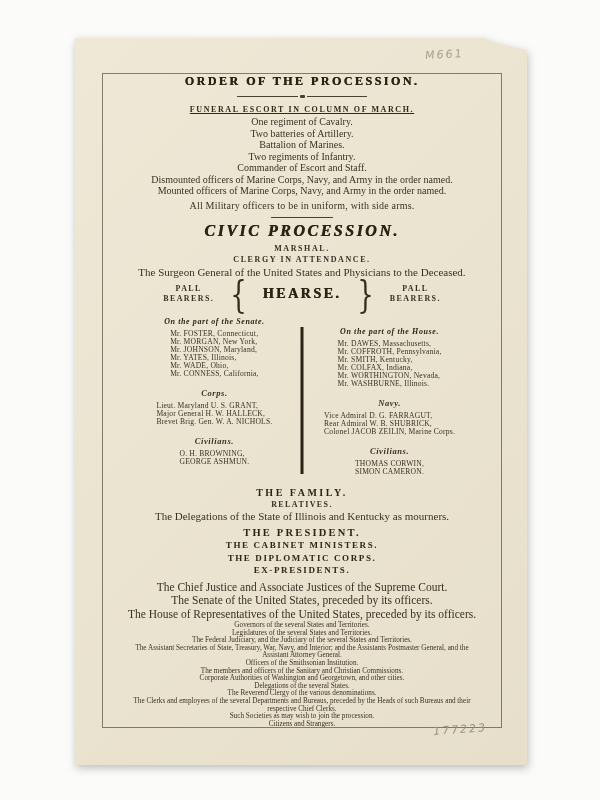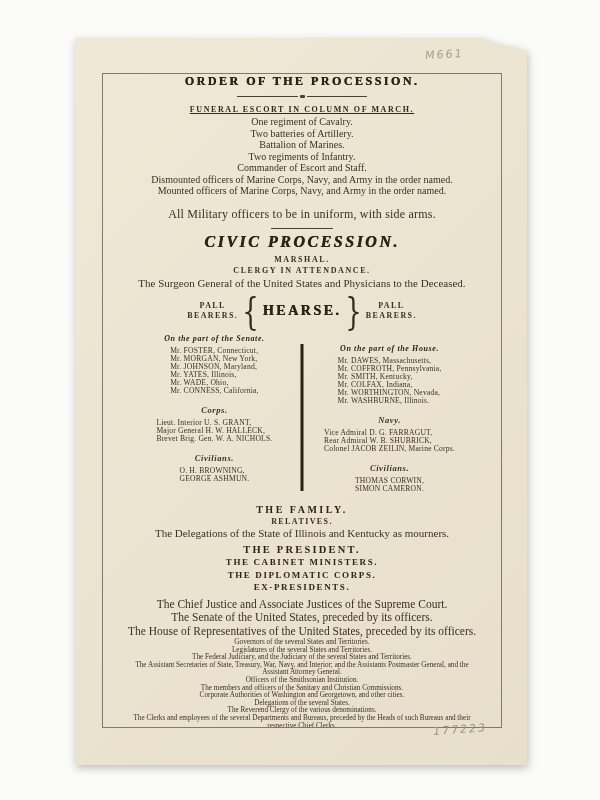--- a/index.html
+++ b/index.html
@@ -42,30 +42,30 @@
   .title{
     font-size:12px;font-weight:bold;letter-spacing:2.5px;
     color:#2c2315;text-shadow:0.4px 0 0 #2c2315;
   }
   .ornament{display:flex;align-items:center;justify-content:center;margin:6px auto 4px auto;width:130px;}
   .ornament .seg{flex:1;height:1px;background:#4a4130;}
   .ornament .mid{width:5px;height:3px;background:#4a4130;margin:0 2px;border-radius:1px;}
   .sec-head{font-size:8px;font-weight:bold;letter-spacing:1.6px;margin-top:7px;color:#332a1c;text-decoration:underline;}
   .escort-lines div{font-size:10px;line-height:11.5px;}
   .escort-lines{margin-top:2px;}
-  .fine-note{font-size:12px;margin-top:10px;letter-spacing:0.2px;}
+  .fine-note{font-size:10px;margin-top:3px;letter-spacing:0.2px;}
   .rule-short{width:62px;border-top:1px solid #4a4130;margin:6px auto 4px auto;}
   .civic-head{
     font-size:16px;font-weight:bold;font-style:italic;letter-spacing:2.5px;
     color:#2c2315;text-shadow:0.5px 0 0 #2c2315;margin-top:3px;
   }
   .caps-lines div{font-size:8px;letter-spacing:1.6px;line-height:11px;font-weight:bold;color:#3a3125;}
   .caps-lines{margin-top:3px;}
   .surgeon{font-size:11px;margin-top:1px;}
-  .pall-row{display:flex;justify-content:center;align-items:center;gap:4px;margin-top:7px;}
+  .pall-row{display:flex;justify-content:center;align-items:center;gap:16px;margin-top:1px;}
   .pall-label{font-size:8px;font-weight:bold;letter-spacing:1.4px;line-height:9.5px;}
   .brace{font-size:26px;font-weight:400;transform:scaleY(1.45);color:#352c1e;font-family:"DejaVu Serif",serif;}
   .hearse{font-size:14px;font-weight:bold;letter-spacing:2.5px;color:#2c2315;text-shadow:0.5px 0 0 #2c2315;}
   .columns{position:relative;display:grid;grid-template-columns:1fr 1fr;width:88%;margin:6px auto 0 auto;}
   .vrule{position:absolute;left:50%;top:12px;bottom:4px;width:3px;background:#2b2115;transform:translateX(-50%);}
   .col-heading{font-size:8px;font-weight:bold;font-style:italic;letter-spacing:0.6px;color:#2f2618;}
   .name-list{display:inline-block;text-align:left;margin-top:4px;}
   .name-list div{font-size:7.6px;line-height:8px;letter-spacing:0.2px;}
   .sub-heading{font-size:8.5px;font-weight:bold;font-style:italic;margin-top:8px;letter-spacing:0.6px;}
   .family-line1{font-size:10px;font-weight:bold;letter-spacing:2.5px;margin-top:9px;color:#2c2315;}
@@ -133,21 +133,21 @@
           </div>
         </div>
 
         <div class="columns">
           <div class="vrule"></div>
 
           <div>
             <div class="col-heading" style="margin-top:2px;">On the part of the Senate.</div>
             <div class="name-list"><div>Mr. FOSTER, Connecticut,</div><div>Mr. MORGAN, New York,</div><div>Mr. JOHNSON, Maryland,</div><div>Mr. YATES, Illinois,</div><div>Mr. WADE, Ohio,</div><div>Mr. CONNESS, California,</div></div>
             <div class="sub-heading">Corps.</div>
-            <div class="name-list"><div>Lieut. Interior U. S. GRANT,</div><div>Major General H. W. HALLECK,</div><div>Brevet Brig. Gen. W. A. NICHOLS.</div></div>
+            <div class="name-list"><div>Lieut. Maryland U. S. GRANT,</div><div>Major General H. W. HALLECK,</div><div>Brevet Brig. Gen. W. A. NICHOLS.</div></div>
             <div class="sub-heading">Civilians.</div>
             <div class="name-list"><div>O. H. BROWNING,</div><div>GEORGE ASHMUN.</div></div>
           </div>
 
           <div>
             <div class="col-heading" style="margin-top:12px;">On the part of the House.</div>
             <div class="name-list"><div>Mr. DAWES, Massachusetts,</div><div>Mr. COFFROTH, Pennsylvania,</div><div>Mr. SMITH, Kentucky,</div><div>Mr. COLFAX, Indiana,</div><div>Mr. WORTHINGTON, Nevada,</div><div>Mr. WASHBURNE, Illinois.</div></div>
             <div class="sub-heading">Navy.</div>
             <div class="name-list"><div>Vice Admiral D. G. FARRAGUT,</div><div>Rear Admiral W. B. SHUBRICK,</div><div>Colonel JACOB ZEILIN, Marine Corps.</div></div>
             <div class="sub-heading">Civilians.</div>

